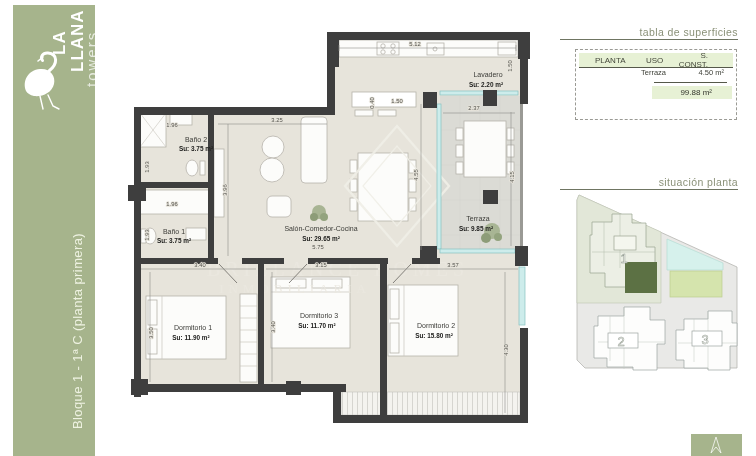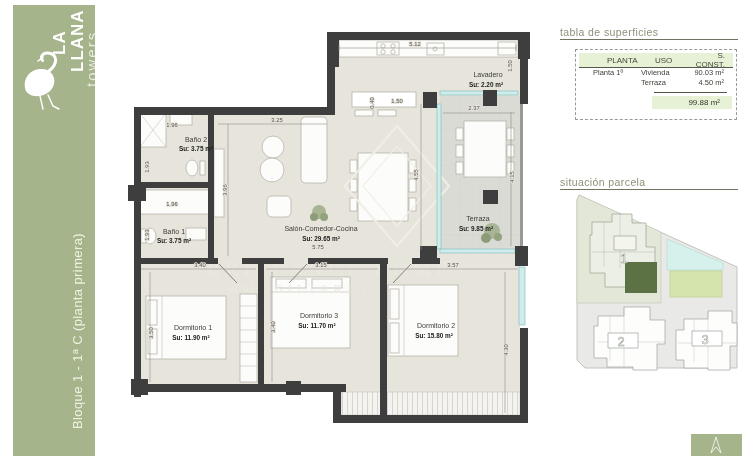--- a/index.html
+++ b/index.html
@@ -8,38 +8,38 @@
   
   .sidebar{position:absolute;left:13px;top:5px;width:82px;height:451px;background:#a6b48c;}
   .logo-svg{position:absolute;left:0;top:2px;width:82px;height:118px;}
   .logo-la,.logo-llana{font-family:"Liberation Sans",sans-serif;font-weight:bold;font-size:17px;
         fill:#ffffff;letter-spacing:1px;}
   .logo-towers{font-family:"Liberation Sans",sans-serif;font-size:15px;fill:rgba(255,255,255,0.72);
         letter-spacing:2px;}
   .block-label{position:absolute;left:57px;top:424px;width:218px;transform-origin:0 0;
         transform:rotate(-90deg);font-size:13px;color:#eef2e1;letter-spacing:.4px;white-space:nowrap;}
   
-  .panel-title{position:absolute;width:178px;text-align:left;font-size:10.5px;color:#8a9178;
+  .panel-title{position:absolute;width:178px;text-align:right;font-size:10.5px;color:#8a9178;
         letter-spacing:.4px;}
   .panel-rule{position:absolute;left:560px;width:178px;height:0;border-top:1.6px solid #6f7562;}
   .surfaces-box{position:absolute;left:575px;top:49px;width:162px;height:71px;
         border:1px dashed #9a9a94;box-sizing:border-box;background:#fff;}
   .tbl-header{margin:3px 3px 0 3px;height:14px;background:#e7f1d5;display:flex;align-items:center;
         font-size:8px;color:#44473b;border-bottom:1.8px solid #55584a;}
-  .th-planta{width:62px;padding-left:28px;box-sizing:border-box;}
+  .th-planta{width:62px;padding-left:16px;box-sizing:border-box;}
   .th-uso{width:42px;margin-left:15px;}
-  .th-sconst{flex:1;text-align:right;padding-right:8px;}
+  .th-sconst{flex:1;text-align:right;padding-right:25px;}
   .tbl-row{margin:0 3px;display:flex;font-size:7.5px;color:#3e4038;line-height:10px;}
   .tbl-row:first-of-type{margin-top:3px;}
   .td-planta{width:62px;padding-left:14px;box-sizing:border-box;}
   .td-uso{width:42px;}
   .td-value{flex:1;text-align:right;padding-right:9px;}
   .tbl-sep{margin:4px 9px 0 78px;border-top:1.6px solid #55584a;}
   .tbl-total{margin:3px 4px 0 76px;background:#e7f1d5;font-size:8px;color:#33352c;
-        text-align:right;padding:2px 12px 2px 0;}
+        text-align:right;padding:2px 20px 2px 0;}
   .parcel-svg{position:absolute;left:566px;top:193px;width:180px;height:183px;}
   .north-box{position:absolute;left:691px;top:434px;width:51px;height:22px;background:#a6b48c;}
   
   .plan-svg{position:absolute;left:118px;top:20px;width:450px;height:420px;}
   .wall{fill:#3e3e3e;}
   .furn{fill:#fcfcfa;stroke:#b6b3ab;stroke-width:.8;}
   .glass{fill:#cdeceb;stroke:#86c2c0;stroke-width:.7;}
   .dim{font-size:5.8px;fill:#54534d;paint-order:stroke;stroke:#e7e4db;stroke-width:1.6px;
         text-anchor:middle;font-family:"Liberation Sans",sans-serif;}
   .dimline{stroke:#8f8f89;stroke-width:.6;}
@@ -273,34 +273,29 @@
   <div class="panel-title" style="left:560px;top:26px;">tabla de superficies</div>
   <div class="panel-rule" style="top:39px;"></div>
 
   <div class="surfaces-box">
     <div class="tbl-header">
       <span class="th-planta">PLANTA</span>
       <span class="th-uso">USO</span>
       <span class="th-sconst">S. CONST.</span>
     </div>
     <div class="tbl-row">
-      <span class="td-planta">Planta 1º</span>
-      <span class="td-uso">Vivienda</span>
-      <span class="td-value">90.03 m²</span>
-    </div>
-    <div class="tbl-row">
       <span class="td-planta"></span>
       <span class="td-uso">Terraza</span>
       <span class="td-value">4.50 m²</span>
     </div>
     <div class="tbl-sep"></div>
     <div class="tbl-total">99.88 m²</div>
   </div>
 
-  <div class="panel-title" style="left:560px;top:176px;">situación parcela</div>
+  <div class="panel-title" style="left:560px;top:176px;">situación planta</div>
   <div class="panel-rule" style="top:189px;"></div>
 
   <svg class="parcel-svg" viewBox="566 193 180 183">
 
     <polygon points="579,195 737,267 737,368 585,368 577,360 577,200" fill="#e9e9e7" stroke="#b5b5b1" stroke-width="0.8"></polygon>
 
     <polygon points="579,195 661,232 661,303 577,303 577,200" fill="#e2e7d8" stroke="#c0c6b4" stroke-width="0.6"></polygon>
 
     <g fill="#ecefe5" stroke="#9aa491" stroke-width="0.7">
       <path d="M592,222 h20 v-8 h20 v9 h14 v24 h9 v28 h-22 v12 h-28 v-14 h-15 v-38 h2 z"></path>

